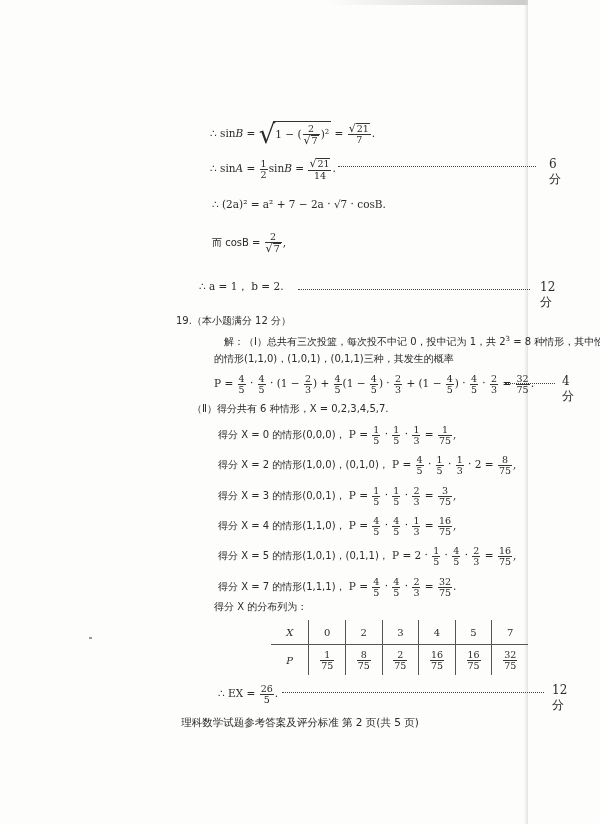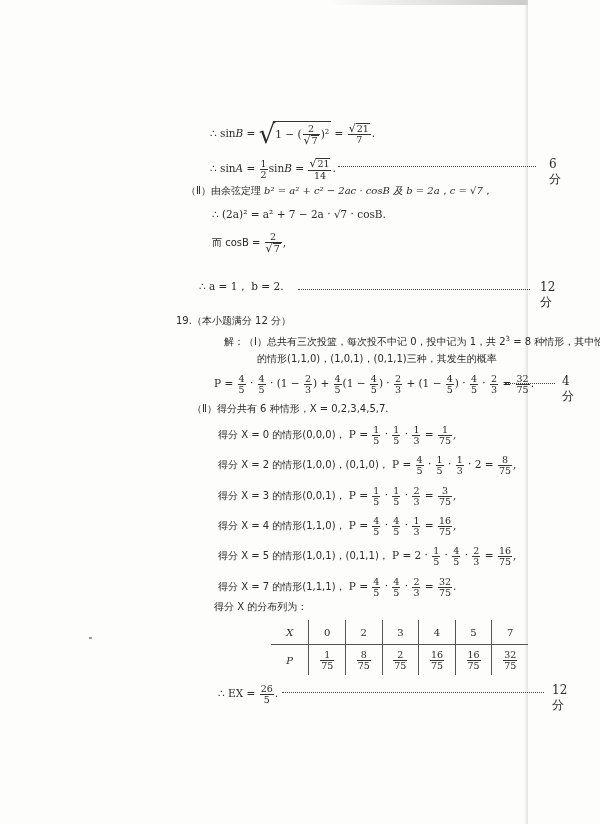--- a/index.html
+++ b/index.html
@@ -49,36 +49,33 @@
     <span class="bigsqrt"><span class="radsym">√</span><span class="body"><span>1 − (</span><span class="frac"><span class="num">2</span><span><span class="rad">√</span><span class="sqrt">7</span></span></span><span>)</span><sup>2</sup></span></span>
     <span> = </span><span class="frac"><span class="num"><span class="rad">√</span><span class="sqrt">21</span></span><span>7</span></span><span>.</span>
   </div>
 
   <div class="line" style="left:210px; top:158px;">
     <span>∴ sin</span><i class="v">A</i><span> = </span><span class="frac"><span class="num">1</span><span>2</span></span><span>sin</span><i class="v">B</i><span> = </span><span class="frac"><span class="num"><span class="rad">√</span><span class="sqrt">21</span></span><span>14</span></span><span>.</span>
   </div>
   <div class="dots" style="left:338px; top:166px; width:198px;"></div>
   <div class="score" style="left:549px; top:157px;">6 分</div>
 
-  <div class="line cn" style="left:186px; top:186px;">
-    <span>（Ⅱ）由余弦定理</span><span style="font-family:'DejaVu Serif',serif; font-style:italic;"> b² = a² + c² − 2ac · cosB 及 b = 2a，c = √7，</span>
-  </div>
-  <div class="line" style="left:212px; top:209px;">∴ (2a)² = a² + 7 − 2a · √7 · cosB.</div>
+  <div class="line" style="left:212px; top:199px;">∴ (2a)² = a² + 7 − 2a · √7 · cosB.</div>
   <div class="line" style="left:212px; top:232px;">
     <span class="cn">而 cosB = </span><span class="frac"><span class="num">2</span><span><span class="rad">√</span><span class="sqrt">7</span></span></span><span>,</span>
   </div>
   <div class="line" style="left:199px; top:281px;">∴ a = 1，  b = 2.</div>
   <div class="dots" style="left:298px; top:289px; width:232px;"></div>
   <div class="score" style="left:540px; top:280px;">12 分</div>
 
   <div class="line cn" style="left:176px; top:316px;">19.（本小题满分 12 分）</div>
   <div class="line cn" style="left:176px; top:336px;margin-left:48px;">
     <span>解：（Ⅰ）总共有三次投篮，每次投不中记 0，投中记为 1，共 2</span><sup>3</sup><span> = 8 种情形，其中恰有两次中</span>
   </div>
-  <div class="line cn" style="left:214px; top:354px;margin-left:43px;">的情形(1,1,0)，(1,0,1)，(0,1,1)三种，其发生的概率</div>
+  <div class="line cn" style="left:214px; top:354px;">的情形(1,1,0)，(1,0,1)，(0,1,1)三种，其发生的概率</div>
   <div class="line" style="left:214px; top:374px;" id="formula1"><span>P = </span><span class="frac"><span class="num">4</span><span>5</span></span><span> · </span><span class="frac"><span class="num">4</span><span>5</span></span><span> · (1 − </span><span class="frac"><span class="num">2</span><span>3</span></span><span>) + </span><span class="frac"><span class="num">4</span><span>5</span></span><span>(1 − </span><span class="frac"><span class="num">4</span><span>5</span></span><span>) · </span><span class="frac"><span class="num">2</span><span>3</span></span><span> + (1 − </span><span class="frac"><span class="num">4</span><span>5</span></span><span>) · </span><span class="frac"><span class="num">4</span><span>5</span></span><span> · </span><span class="frac"><span class="num">2</span><span>3</span></span><span> = </span><span class="frac"><span class="num">32</span><span>75</span></span><span>.</span></div>
   <div class="score" style="left:562px; top:374px;">4 分</div>
 
   <div class="line cn" style="left:192px; top:404px;">（Ⅱ）得分共有 6 种情形，X = 0,2,3,4,5,7.</div>
 
   <div id="cases">
       <div class="line" style="left: 218px; top: 425px;"><span class="cn">得分 X = 0 的情形(0,0,0)，  </span><span><span>P = </span><span class="frac"><span class="num">1</span><span>5</span></span><span> · </span><span class="frac"><span class="num">1</span><span>5</span></span><span> · </span><span class="frac"><span class="num">1</span><span>3</span></span><span> = </span><span class="frac"><span class="num">1</span><span>75</span></span><span>,</span></span></div>
       <div class="line" style="left: 218px; top: 455px;"><span class="cn">得分 X = 2 的情形(1,0,0)，(0,1,0)，  </span><span><span>P = </span><span class="frac"><span class="num">4</span><span>5</span></span><span> · </span><span class="frac"><span class="num">1</span><span>5</span></span><span> · </span><span class="frac"><span class="num">1</span><span>3</span></span><span> · 2 = </span><span class="frac"><span class="num">8</span><span>75</span></span><span>,</span></span></div>
       <div class="line" style="left: 218px; top: 486px;"><span class="cn">得分 X = 3 的情形(0,0,1)，  </span><span><span>P = </span><span class="frac"><span class="num">1</span><span>5</span></span><span> · </span><span class="frac"><span class="num">1</span><span>5</span></span><span> · </span><span class="frac"><span class="num">2</span><span>3</span></span><span> = </span><span class="frac"><span class="num">3</span><span>75</span></span><span>,</span></span></div>
       <div class="line" style="left: 218px; top: 516px;"><span class="cn">得分 X = 4 的情形(1,1,0)，  </span><span><span>P = </span><span class="frac"><span class="num">4</span><span>5</span></span><span> · </span><span class="frac"><span class="num">4</span><span>5</span></span><span> · </span><span class="frac"><span class="num">1</span><span>3</span></span><span> = </span><span class="frac"><span class="num">16</span><span>75</span></span><span>,</span></span></div>
@@ -112,14 +109,15 @@
     </table>
 
   <div class="mark"></div>
 
   <div class="line" style="left:218px; top:684px;">
     <span>∴ EX = </span><span class="frac"><span class="num">26</span><span>5</span></span><span>.</span>
   </div>
   <div class="dots" style="left:282px; top:692px; width:262px;"></div>
   <div class="score" style="left:552px; top:683px;">12 分</div>
 
+  <div class="footer cn">理科数学试题参考答案及评分标准   第 2 页(共 5 页)</div>
 <div class="dots" style="left: 505px; top: 383px; width: 50px;"></div>
   </div>
 
 </body></html>

